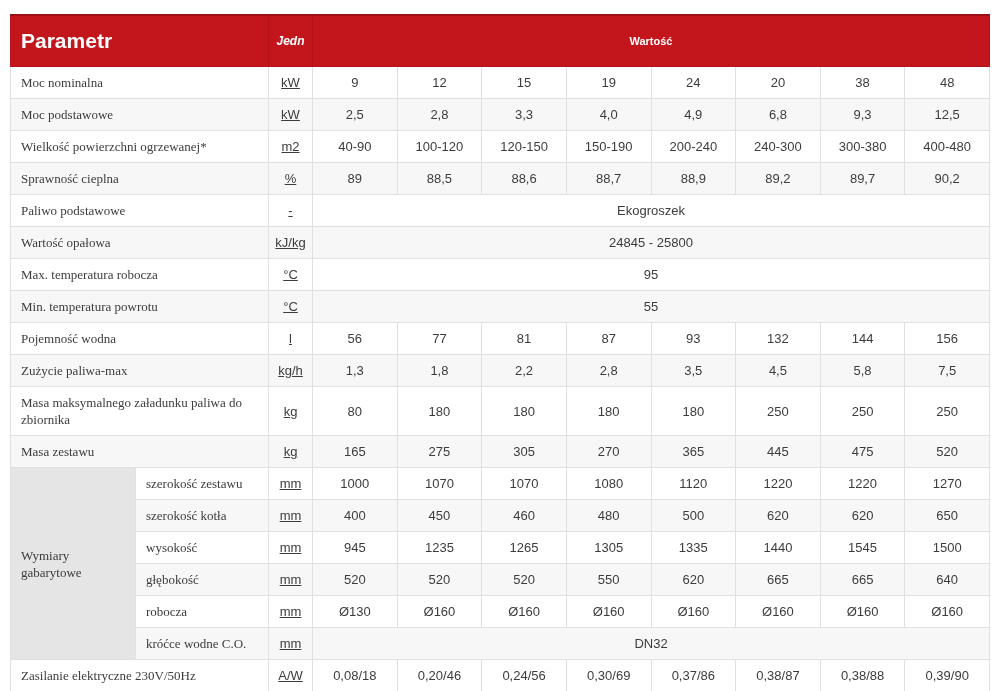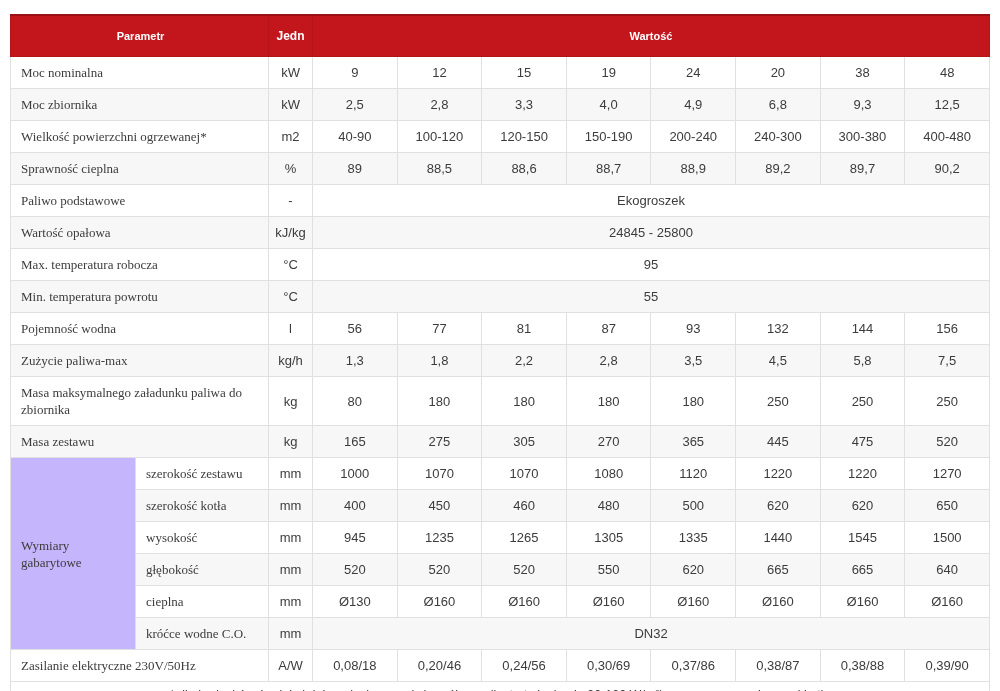--- a/index.html
+++ b/index.html
@@ -17,36 +17,36 @@
     border-top: 2px solid #9a1015;
   }
   thead th {
     background: #c3161c;
     color: #ffffff;
     font-weight: bold;
     padding: 13px 8px;
     border: 1px solid #b31419;
     vertical-align: middle;
   }
-  thead th.parametr { text-align: center; font-size: 11px; padding-left: 10px; }
-  thead th.jedn { font-size: 12px; text-align: center; padding-left: 4px; padding-right: 4px; }
+  thead th.parametr { text-align: left; font-size: 21px; padding-left: 10px; }
+  thead th.jedn { font-size: 12px; text-align: center; padding-left: 4px; padding-right: 4px; font-style: italic; }
   thead th.wartosc { font-size: 11px; text-align: center; }
   tbody td {
     border: 1px solid #e0e0e0;
     font-size: 13px;
     text-align: center;
     vertical-align: middle;
     padding: 7px 5px;
     line-height: 17px;
     background: #ffffff;
   }
   tbody tr:nth-child(even) td { background: #f7f7f7; }
   tbody td.label { text-align: left; padding-left: 10px; padding-right: 8px; font-family: Liberation Serif, serif; }
-  tbody td.group { background: #c4b5fd; }
-  tbody td.unit { padding-left: 3px; padding-right: 3px; }
+  tbody td.group { background: #e5e5e5; }
+  tbody td.unit { padding-left: 3px; padding-right: 3px; text-decoration: underline; }
   .footnote {
     width: 980px;
     border: 1px solid #e0e0e0;
     border-top: none;
     text-align: center;
     font-size: 12.5px;
     color: #3c3c3c;
     padding: 6px 8px;
     line-height: 15px;
     background: #ffffff;
@@ -84,21 +84,21 @@
           <td class="val">9</td>
           <td class="val">12</td>
           <td class="val">15</td>
           <td class="val">19</td>
           <td class="val">24</td>
           <td class="val">20</td>
           <td class="val">38</td>
           <td class="val">48</td>
         </tr>
         <tr>
-          <td class="label" colspan="2">Moc zbiornika</td>
+          <td class="label" colspan="2">Moc podstawowe</td>
           <td class="unit">kW</td>
           <td class="val">2,5</td>
           <td class="val">2,8</td>
           <td class="val">3,3</td>
           <td class="val">4,0</td>
           <td class="val">4,9</td>
           <td class="val">6,8</td>
           <td class="val">9,3</td>
           <td class="val">12,5</td>
         </tr>
@@ -237,21 +237,21 @@
           <td class="val">520</td>
           <td class="val">520</td>
           <td class="val">520</td>
           <td class="val">550</td>
           <td class="val">620</td>
           <td class="val">665</td>
           <td class="val">665</td>
           <td class="val">640</td>
         </tr>
         <tr>
-          <td class="label sub">cieplna</td>
+          <td class="label sub">robocza</td>
           <td class="unit">mm</td>
           <td class="val">Ø130</td>
           <td class="val">Ø160</td>
           <td class="val">Ø160</td>
           <td class="val">Ø160</td>
           <td class="val">Ø160</td>
           <td class="val">Ø160</td>
           <td class="val">Ø160</td>
           <td class="val">Ø160</td>
         </tr>

